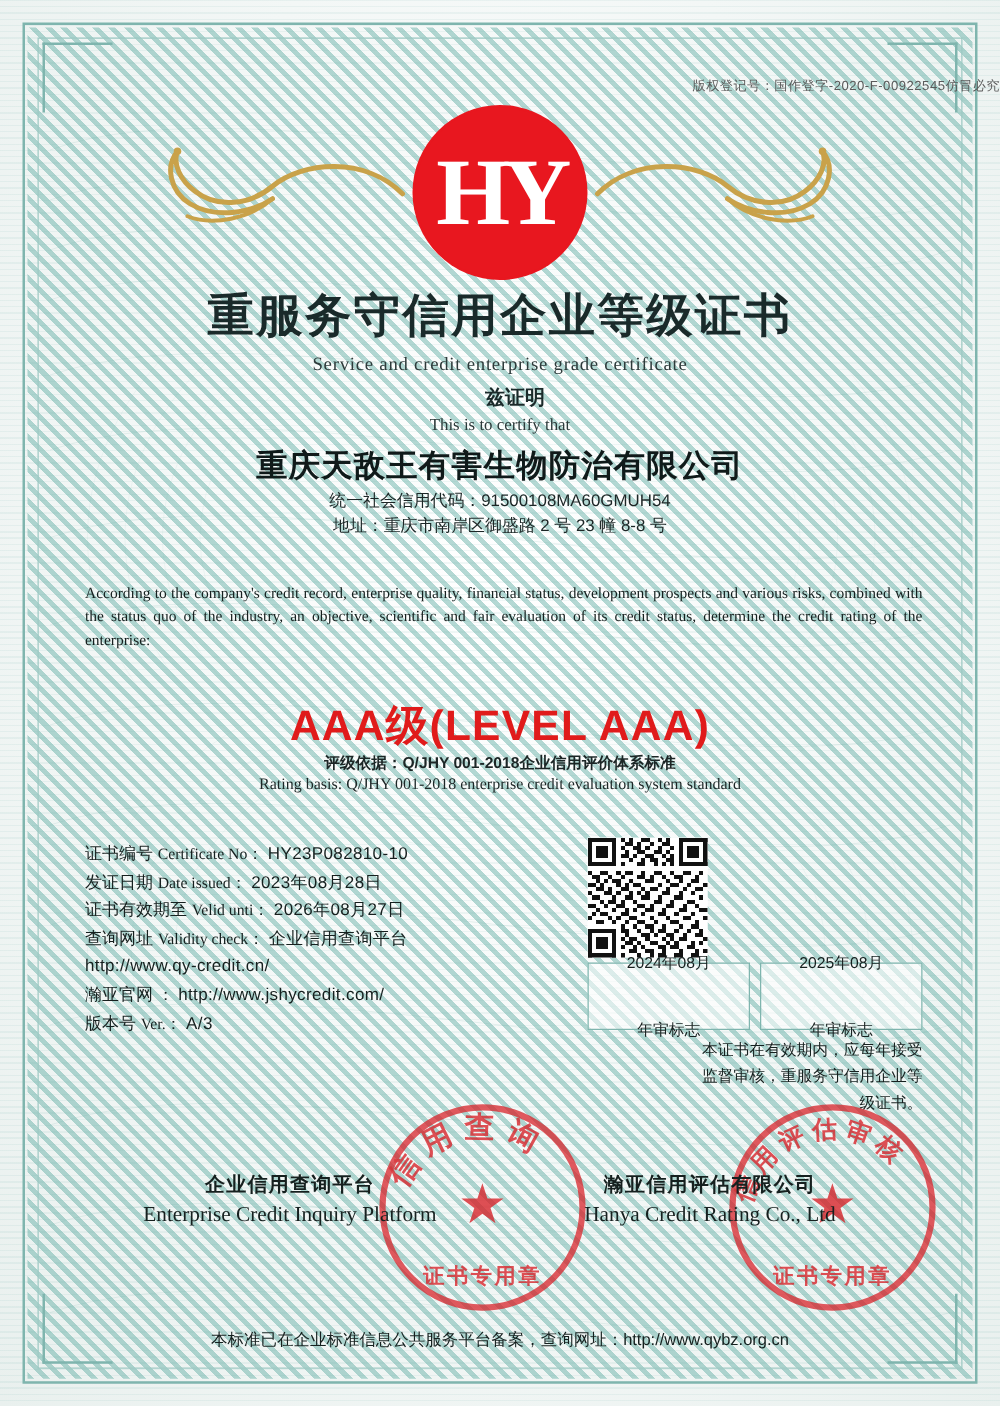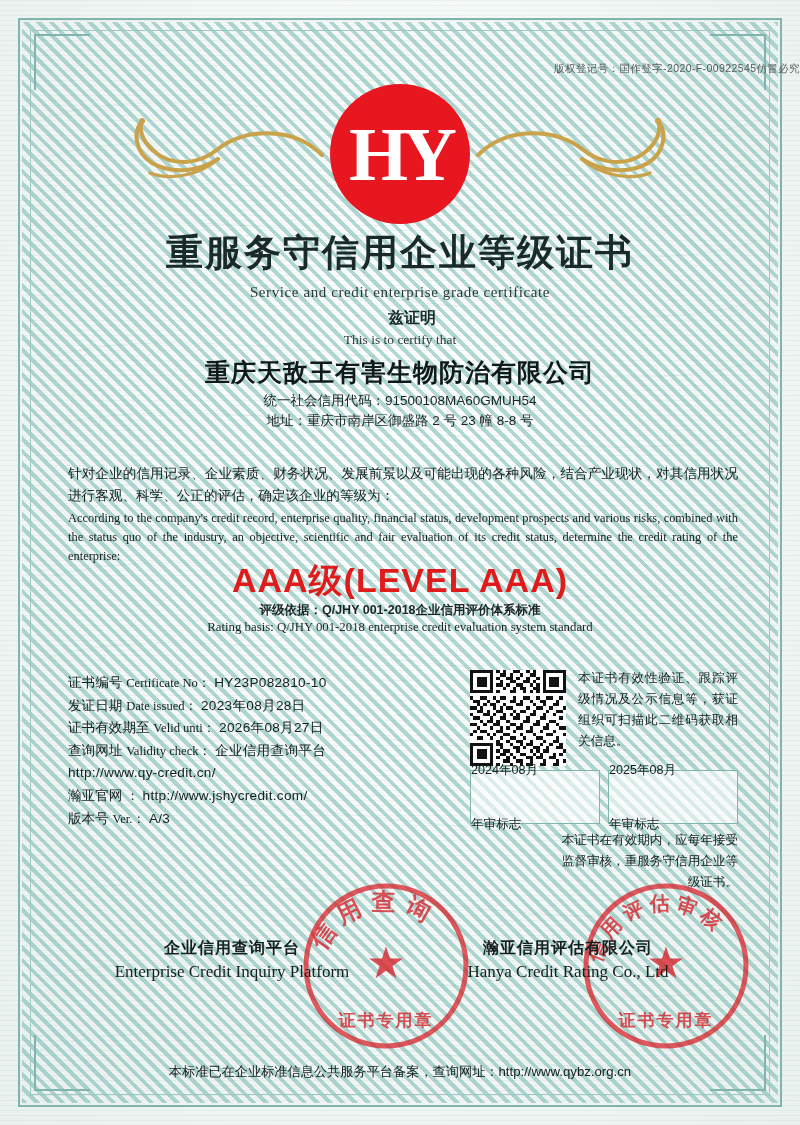--- a/index.html
+++ b/index.html
@@ -124,21 +124,21 @@
   }
   .qrnote{
     position:absolute;top:668px;left:578px;width:160px;
     font-size:12.6px;line-height:21px;color:#16201f;text-align:justify;
   }
   .stamps-row{
     position:absolute;top:770px;left:470px;width:268px;display:flex;gap:8px;
   }
   .yearbox{
     width:128px;height:52px;border:1px solid #7fb5ae;background:rgba(255,255,255,.55);
-    display:flex;flex-direction:column;justify-content:center;
+    display:flex;flex-direction:column;align-items:center;justify-content:center;
     font-size:12.6px;color:#16201f;line-height:18px;gap:36px;
   }
   .qrnote2{
     position:absolute;top:830px;left:560px;width:178px;
     font-size:12.6px;line-height:21px;color:#16201f;text-align:right;
   }
 
   .seal{
     position:absolute;width:172px;height:172px;border-radius:50%;
     border:4px solid #d8232a;color:#d8232a;opacity:.88;
@@ -229,21 +229,20 @@
 
   <div class="title">重服务守信用企业等级证书</div>
   <div class="title-en">Service and credit enterprise grade certificate</div>
   <div class="certify-cn">兹证明</div>
   <div class="certify-en">This is to certify that</div>
   <div class="company">重庆天敌王有害生物防治有限公司</div>
   <div class="code">统一社会信用代码：91500108MA60GMUH54</div>
   <div class="addr">地址：重庆市南岸区御盛路 2 号 23 幢 8-8 号</div>
 
   <div class="para">
-    <span>针对企业的信用记录、企业素质、财务状况、发展前景以及可能出现的各种风险，结合产业现状，对其信用状况进行客观、科学、公正的评估，确定该企业的等级为：</span>
     <span class="en">According to the company's credit record, enterprise quality, financial status, development prospects and various risks, combined with the status quo of the industry, an objective, scientific and fair evaluation of its credit status, determine the credit rating of the enterprise:</span>
   </div>
 
   <div class="level">AAA级(LEVEL AAA)</div>
   <div class="basis-cn">评级依据：Q/JHY 001-2018企业信用评价体系标准</div>
   <div class="basis-en">Rating basis: Q/JHY 001-2018 enterprise credit evaluation system standard</div>
 
   <div class="leftinfo">
     <div>
       <span>证书编号</span>
@@ -482,21 +481,20 @@
         <rect x="8" y="28" width="1" height="1"></rect>
           <rect x="12" y="28" width="1" height="1"></rect>
           <rect x="15" y="28" width="1" height="1"></rect>
           <rect x="17" y="28" width="2" height="1"></rect>
           <rect x="21" y="28" width="2" height="1"></rect>
           <rect x="25" y="28" width="2" height="1"></rect>
       </g>
     </svg>
   </div>
 
-  <div class="qrnote">本证书有效性验证、跟踪评级情况及公示信息等，获证组织可扫描此二维码获取相关信息。</div>
 
   <div class="stamps-row">
     <div class="yearbox">
       <div>2024年08月</div>
       <div>年审标志</div>
     </div>
     <div class="yearbox">
       <div>2025年08月</div>
       <div>年审标志</div>
     </div>

